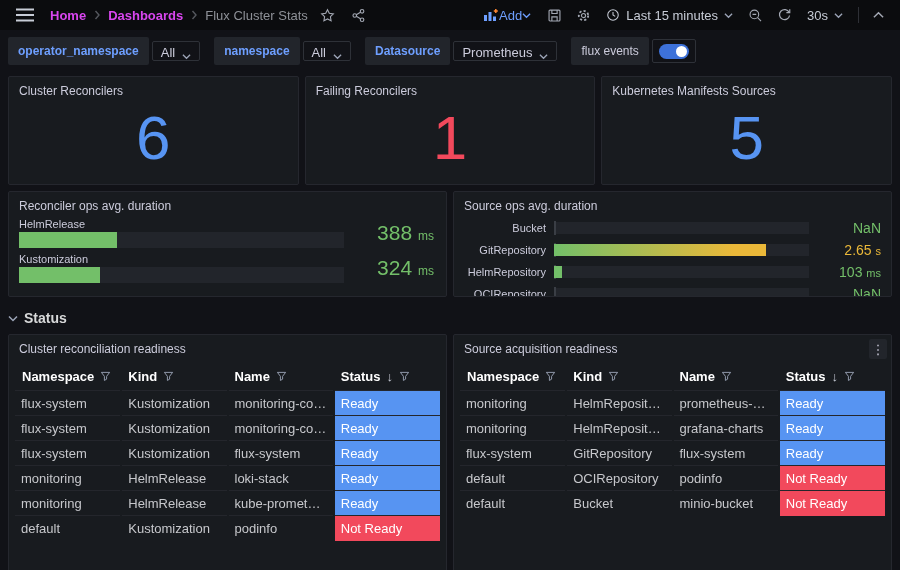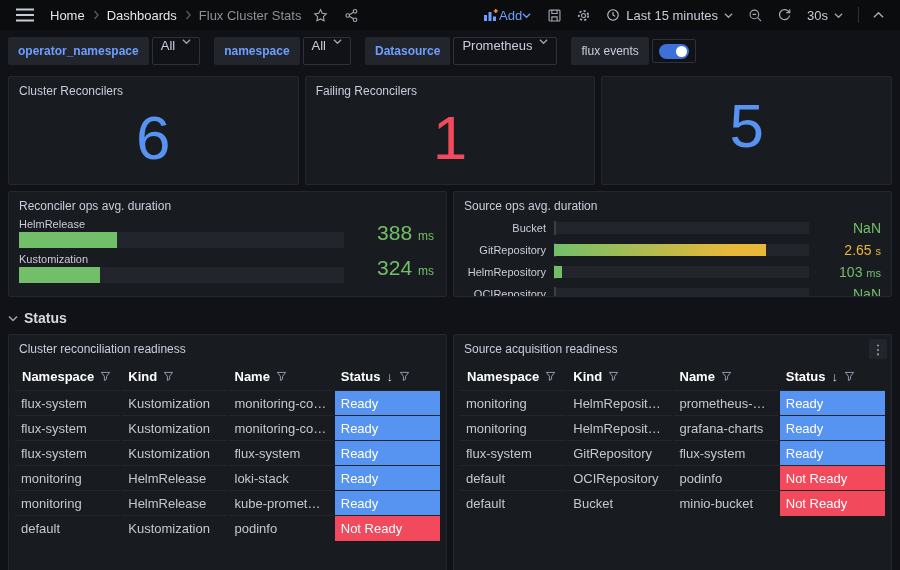--- a/index.html
+++ b/index.html
@@ -14,40 +14,40 @@
   svg { display: block; }
 
   
   .topnav {
     height: 30px; background: #0B0C0E;
     display: flex; align-items: center; padding: 0 10px; gap: 4px;
   }
   .iconbtn { padding: 3px 6px; color: #A3A8B3; }
   .hamburger { margin-right: 6px; color: #C7CCD6; }
   .breadcrumb { display: flex; align-items: center; gap: 7px; margin-right: 2px; }
-  .crumb { color: #e5e5e5; font-weight: 400; cursor: pointer; }
+  .crumb { color: #d946ef; font-weight: 700; cursor: pointer; }
   .crumb.current { color: #8E9197; font-weight: 400; cursor: default; }
   .crumb-sep { color: #55585E; }
   .nav-right { margin-left: auto; display: flex; align-items: center; gap: 2px; }
   .addbtn { color: #6E9FFF; font-weight: 500; padding: 3px 8px; }
   .timebtn, .refreshint { color: #C7CCD6; gap: 6px; padding: 3px 7px; }
   .vdivider { width: 1px; height: 16px; background: #2E3036; margin: 0 6px; }
 
   
   .vars { display: flex; align-items: center; gap: 14px; padding: 7px 8px 5px; }
   .vargroup { display: flex; align-items: center; gap: 3px; }
   .varchip {
     background: #22252B; border-radius: 2px; height: 24px;
     display: flex; align-items: center; padding: 14px 10px;
     font-size: 12px; font-weight: 700; color: #6E9FFF;
   }
   .varchip.plain { color: #CCCCDC; font-weight: 500; }
   .varselect {
     background: #111217; border: 1px solid #2E3138; border-radius: 2px;
-    height: 28px; display: flex; align-items: flex-start; gap: 7px; padding: 0 8px;
+    height: 20px; display: flex; align-items: flex-end; gap: 7px; padding: 0 8px;
     color: #CCCCDC; font-size: 13px;
   }
   .togglebox {
     background: #111217; border: 1px solid #2E3138; border-radius: 2px;
     height: 24px; display: flex; align-items: center; padding: 0 6px; cursor: pointer;
   }
   .toggle { width: 30px; height: 15px; border-radius: 8px; background: #44484F; position: relative; transition: background .1s; }
   .toggle.on { background: #3D71D9; }
   .toggle .knob { position: absolute; top: 2px; left: 2px; width: 11px; height: 11px; border-radius: 50%; background: #fff; }
   .toggle.on .knob { left: auto; right: 2px; }
@@ -247,20 +247,21 @@
 <div class="rowwrap row-stats">
   <div class="panel stat-panel">
     <div class="panel-title">Cluster Reconcilers</div>
     <div class="stat-value" style="color: rgb(87, 148, 242);">6</div>
   </div>
   <div class="panel stat-panel">
     <div class="panel-title">Failing Reconcilers</div>
     <div class="stat-value" style="color: rgb(242, 73, 92);">1</div>
   </div>
   <div class="panel stat-panel">
+    <div class="panel-title">Kubernetes Manifests Sources</div>
     <div class="stat-value" style="color: rgb(87, 148, 242);">5</div>
   </div>
 </div>
 
 <div class="rowwrap row-gauges">
   <div class="panel gauge-panel">
     <div class="panel-title">Reconciler ops avg. duration</div>
     <div class="gl-row">
       <div class="gl-label">HelmRelease</div>
       <div class="gl-track">

